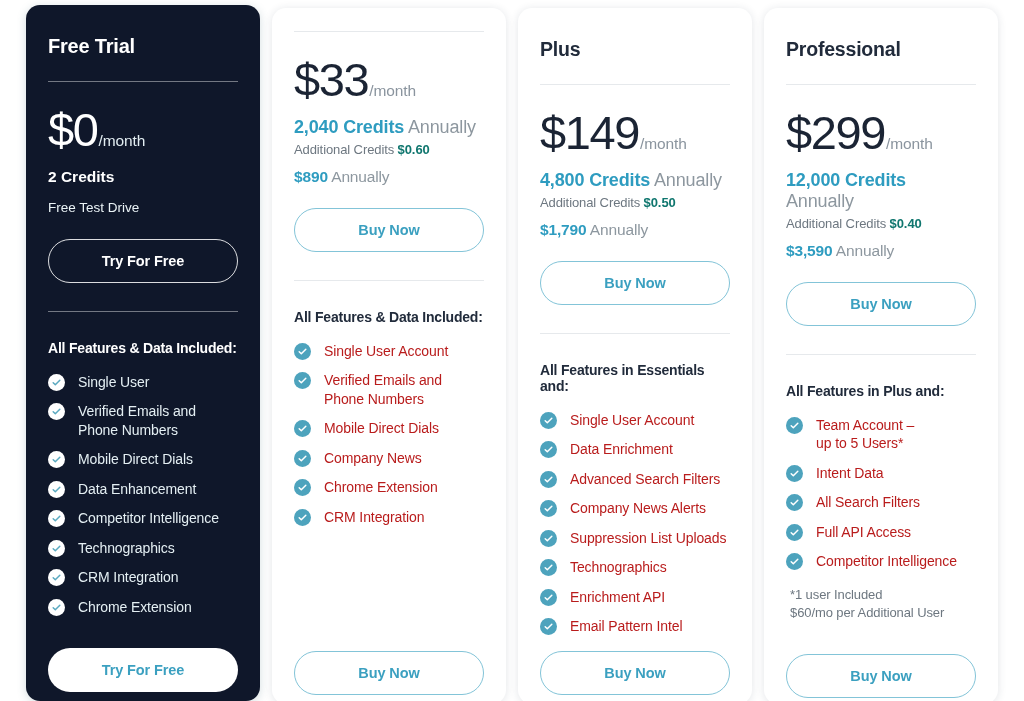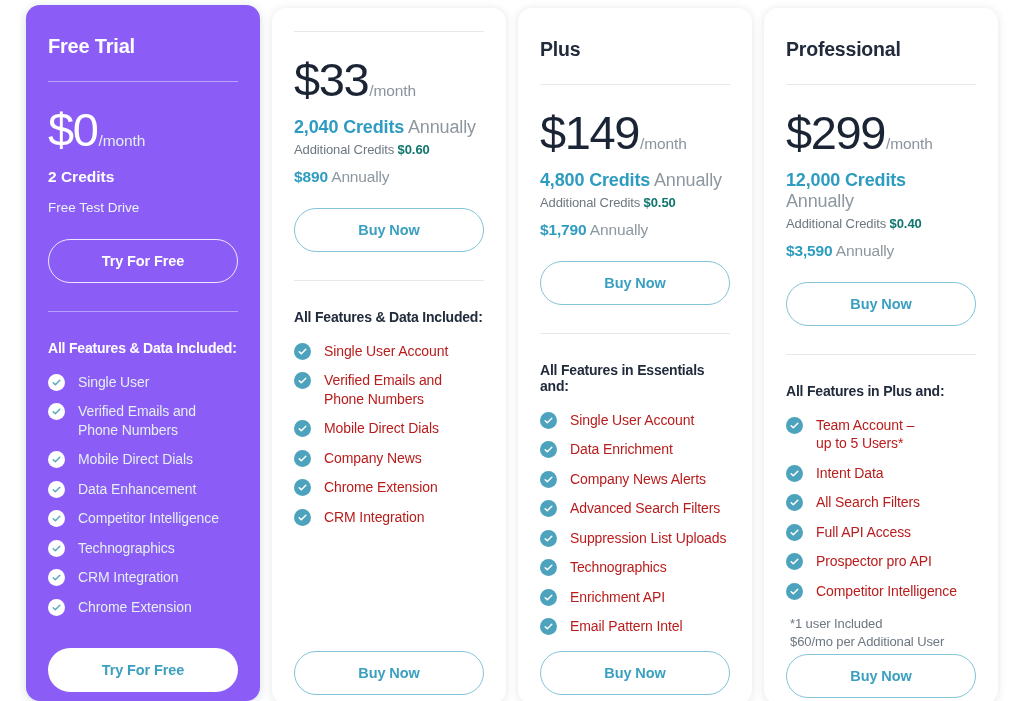--- a/index.html
+++ b/index.html
@@ -30,21 +30,21 @@
     border-radius: 14px;
     padding: 0 22px;
     display: flex;
     flex-direction: column;
   }
 
   
   .card.featured {
     margin-top: 5px;
     height: 696px;
-    background: #8b5cf6;
+    background: #0f172a;
     box-shadow: 0 2px 10px rgba(60,100,115,0.22);
     color: #ffffff;
   }
 
   
   .card.plain {
     margin-top: 8px;
     background: #ffffff;
     box-shadow: 0 1px 9px rgba(35,55,75,0.13);
     color: #212b3b;
@@ -435,29 +435,29 @@
             </svg>
           </span>
           <span class="feature-label">Data Enrichment</span>
         </li>
         <li class="feature-item">
           <span class="check-icon">
             <svg width="11" height="11" viewBox="0 0 11 11">
               <path d="M2.2 5.7 L4.3 7.7 L8.8 3.3" fill="none" stroke-width="1.5" stroke-linecap="round" stroke-linejoin="round"></path>
             </svg>
           </span>
+          <span class="feature-label">Advanced Search Filters</span>
+        </li>
+        <li class="feature-item">
+          <span class="check-icon">
+            <svg width="11" height="11" viewBox="0 0 11 11">
+              <path d="M2.2 5.7 L4.3 7.7 L8.8 3.3" fill="none" stroke-width="1.5" stroke-linecap="round" stroke-linejoin="round"></path>
+            </svg>
+          </span>
           <span class="feature-label">Company News Alerts</span>
-        </li>
-        <li class="feature-item">
-          <span class="check-icon">
-            <svg width="11" height="11" viewBox="0 0 11 11">
-              <path d="M2.2 5.7 L4.3 7.7 L8.8 3.3" fill="none" stroke-width="1.5" stroke-linecap="round" stroke-linejoin="round"></path>
-            </svg>
-          </span>
-          <span class="feature-label">Advanced Search Filters</span>
         </li>
         <li class="feature-item">
           <span class="check-icon">
             <svg width="11" height="11" viewBox="0 0 11 11">
               <path d="M2.2 5.7 L4.3 7.7 L8.8 3.3" fill="none" stroke-width="1.5" stroke-linecap="round" stroke-linejoin="round"></path>
             </svg>
           </span>
           <span class="feature-label">Suppression List Uploads</span>
         </li>
         <li class="feature-item">
@@ -548,28 +548,20 @@
             </svg>
           </span>
           <span class="feature-label">Full API Access</span>
         </li>
         <li class="feature-item">
           <span class="check-icon">
             <svg width="11" height="11" viewBox="0 0 11 11">
               <path d="M2.2 5.7 L4.3 7.7 L8.8 3.3" fill="none" stroke-width="1.5" stroke-linecap="round" stroke-linejoin="round"></path>
             </svg>
           </span>
-          <span class="feature-label">Prospector pro API</span>
-        </li>
-        <li class="feature-item">
-          <span class="check-icon">
-            <svg width="11" height="11" viewBox="0 0 11 11">
-              <path d="M2.2 5.7 L4.3 7.7 L8.8 3.3" fill="none" stroke-width="1.5" stroke-linecap="round" stroke-linejoin="round"></path>
-            </svg>
-          </span>
           <span class="feature-label">Competitor Intelligence</span>
         </li>
       </ul>
     <div class="footnote">*1 user Included<br>$60/mo per Additional User</div>
 
     <div class="spacer"></div>
     <div class="bottom-btn-wrap lower">
       <div class="btn btn-outline-teal" style="margin-top:0">Buy Now</div>
     </div>
   </div>

